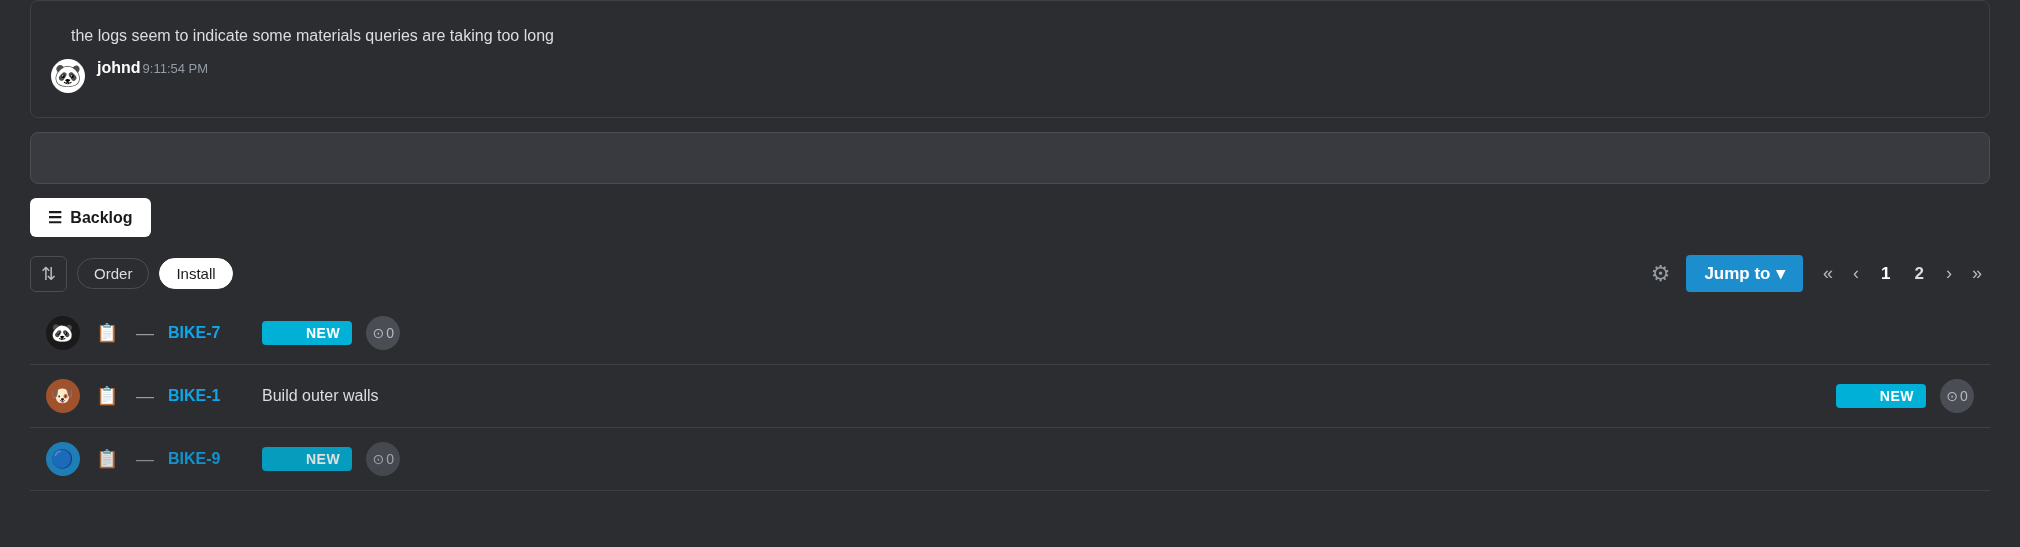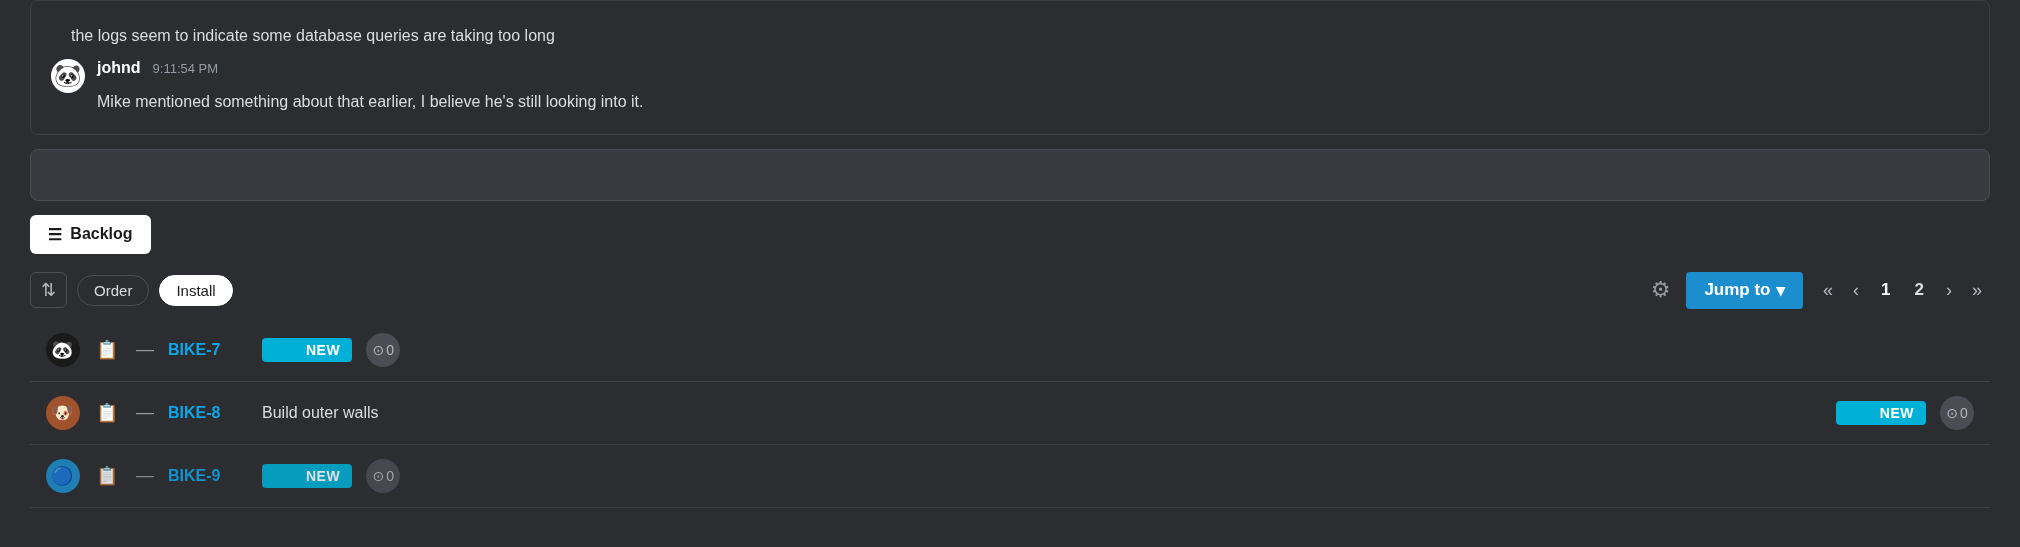--- a/index.html
+++ b/index.html
@@ -27,22 +27,22 @@
       margin-bottom: 4px;
     }
 
     .message-content {
       flex: 1;
     }
 
     .message-header {
       display: flex;
       align-items: baseline;
-      gap: 12px;
-      margin-bottom: 14px;
+      gap: 2px;
+      margin-bottom: 20px;
     }
 
     .username {
       font-weight: 700;
       font-size: 16px;
       color: #ffffff;
     }
 
     .timestamp {
       font-size: 13px;
@@ -283,29 +283,28 @@
     }
 
     .partial-row {
       opacity: 0.85;
     }
   </style>
 </head>
 <body>
 
 <div class="chat-section">
-  <div class="prev-message-text">the logs seem to indicate some database queries are taking too long</div>
+  <div class="prev-message-text">the logs seem to indicate some materials queries are taking too long</div>
   <div class="message-item">
     <div class="task-avatar" style="background:#fff; font-size:22px;">🐼</div>
     <div class="message-content">
       <div class="message-header">
         <span class="username">johnd</span>
         <span class="timestamp">9:11:54 PM</span>
       </div>
-      <div class="message-text">Mike mentioned something about that earlier, I believe he's still looking into it.</div>
     </div>
   </div>
 </div>
 
 <div class="input-area">
   <input class="input-field" type="text" style="">
 </div>
 
 <div class="backlog-section">
   <button class="backlog-button">
@@ -350,21 +349,21 @@
     <div class="task-count">
       <span>⊙</span>
       <span>0</span>
     </div>
   </div>
 
   <div class="task-row">
     <div class="task-avatar" style="background:#a0522d;">🐶</div>
     <div class="task-icon">📋</div>
     <span class="task-dash">—</span>
-    <span class="task-id">BIKE-8</span>
+    <span class="task-id">BIKE-1</span>
     <span class="task-name">Build outer walls</span>
     <span class="task-status status-new">New</span>
     <div class="task-count">
       <span>⊙</span>
       <span>0</span>
     </div>
   </div>
 
   <div class="task-row partial-row">
     <div class="task-avatar" style="background:#1d8ecd;">🔵</div>

